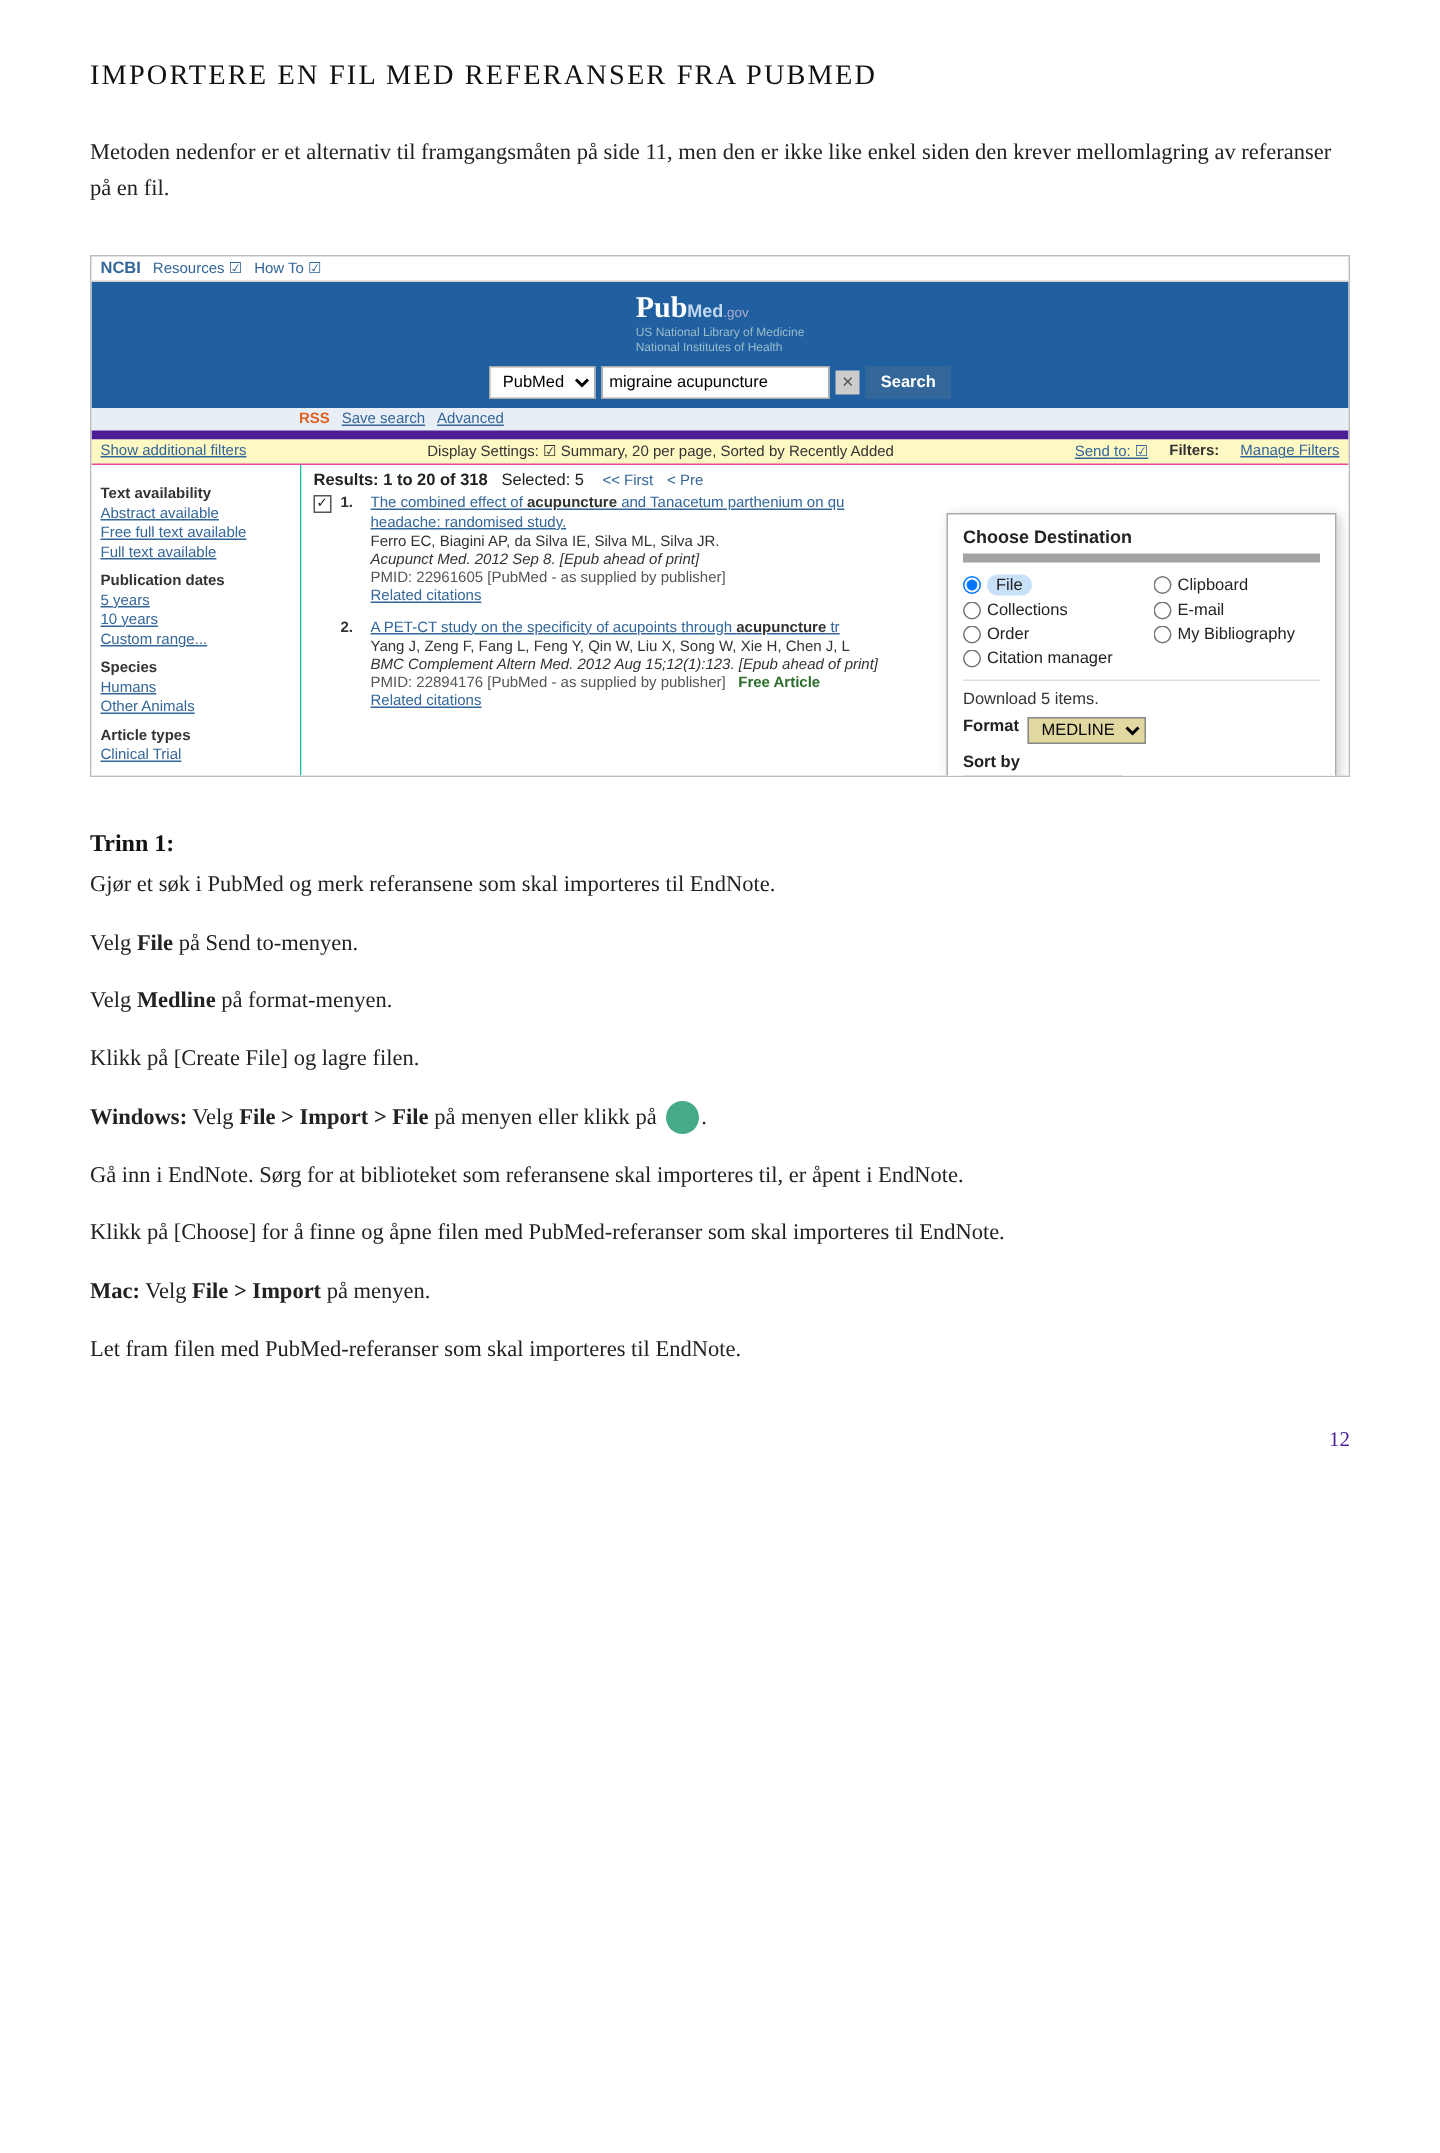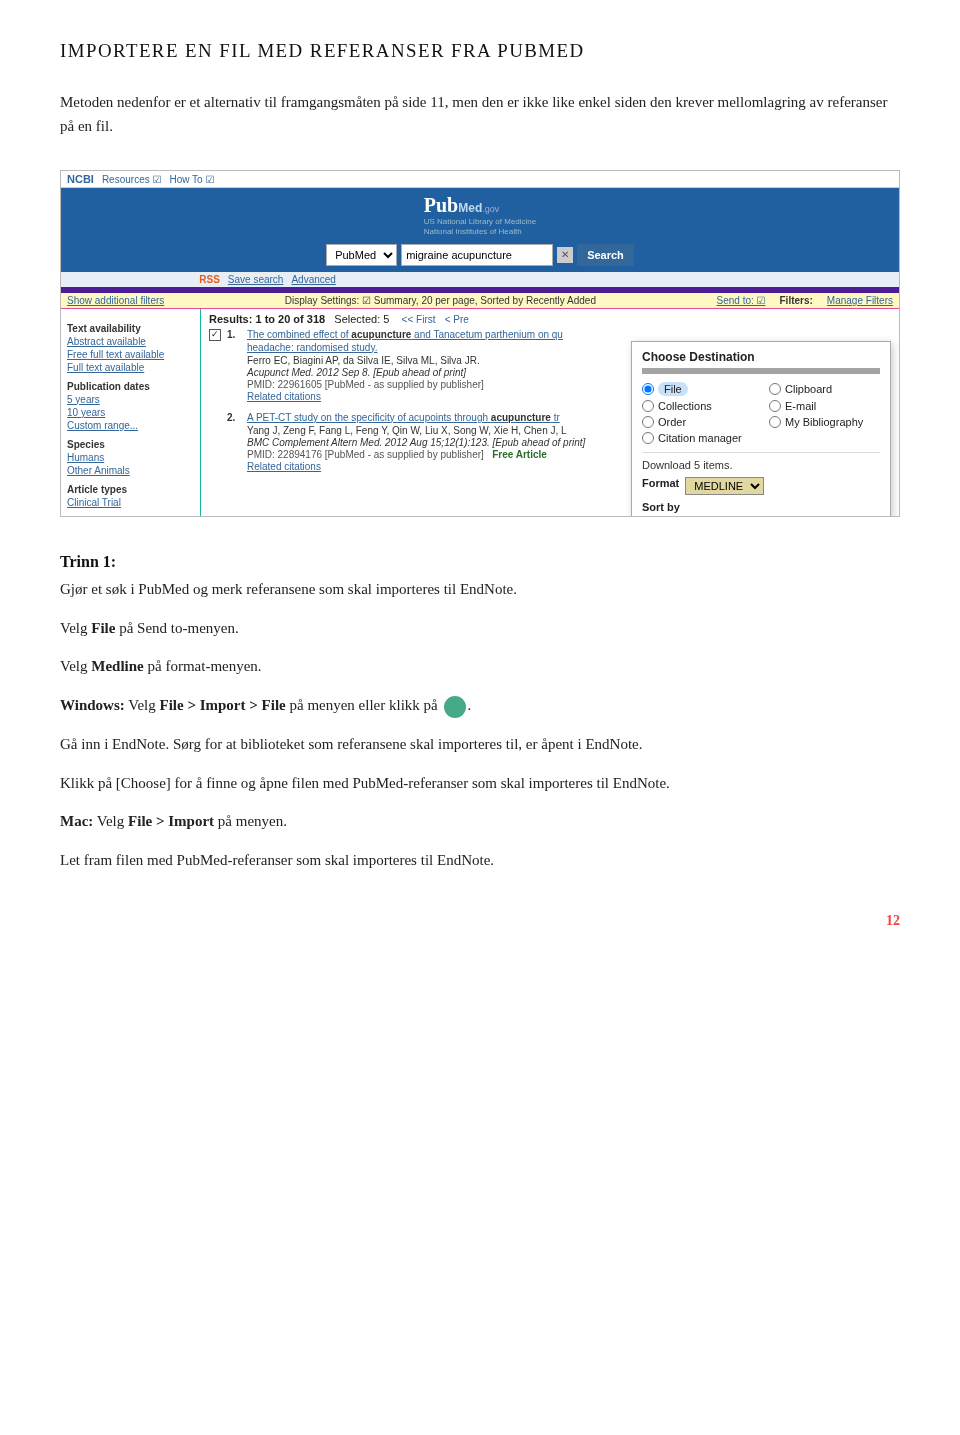--- a/index.html
+++ b/index.html
@@ -336,23 +336,22 @@
       height: 22px;
       background: #4a8;
       border-radius: 50%;
       vertical-align: middle;
       margin: 0 2px;
     }
 
     .page-number {
       text-align: right;
       font-size: 14px;
-      color: #ef4444;
+      color: #4c1d95;
       margin-top: 40px;
-      font-weight: bold;
     }
 
     
     .filters-bar {
       background: #fef9c3;
       padding: 2px 6px;
       font-size: 10px;
       border-bottom: 1px solid #ec4899;
       display: flex;
       align-items: center;
@@ -574,20 +573,23 @@
 
 <div>
   <div class="section-heading">Trinn 1:</div>
   <p class="body-text">Gjør et søk i PubMed og merk referansene som skal importeres til EndNote.</p>
   <p class="body-text">
     Velg <b>File</b> på Send to-menyen.
   </p>
   <p class="body-text">
     Velg <b>Medline</b> på format-menyen.
   </p>
+  <p class="body-text">
+    Klikk på [Create File] og lagre filen.
+  </p>
 </div>
 
 <div>
   <p class="body-text">
     <b>Windows:</b> Velg <b>File &gt; Import &gt; File</b> på menyen eller klikk på
     <span class="inline-icon"></span>.
   </p>
 
   <p class="body-text">Gå inn i EndNote. Sørg for at biblioteket som referansene skal importeres til, er åpent i EndNote.</p>
   <p class="body-text">

